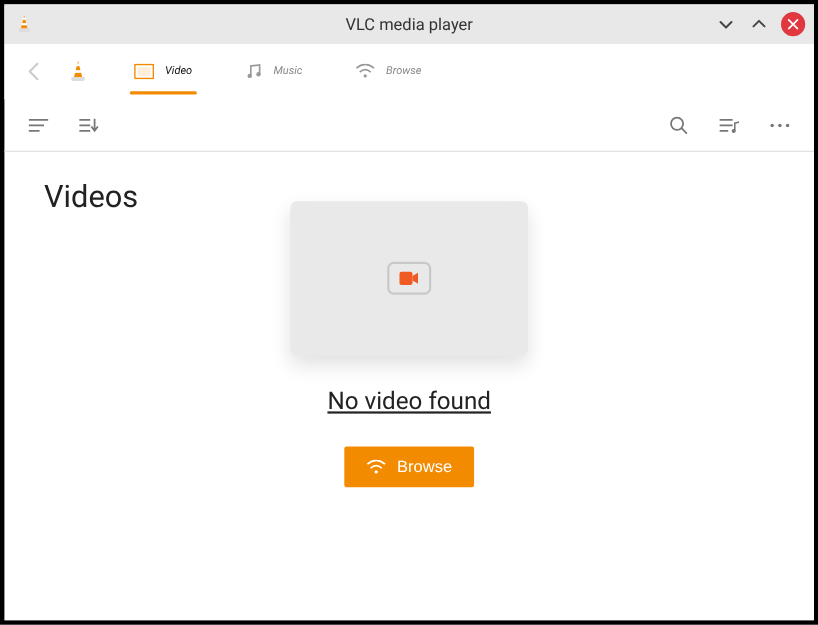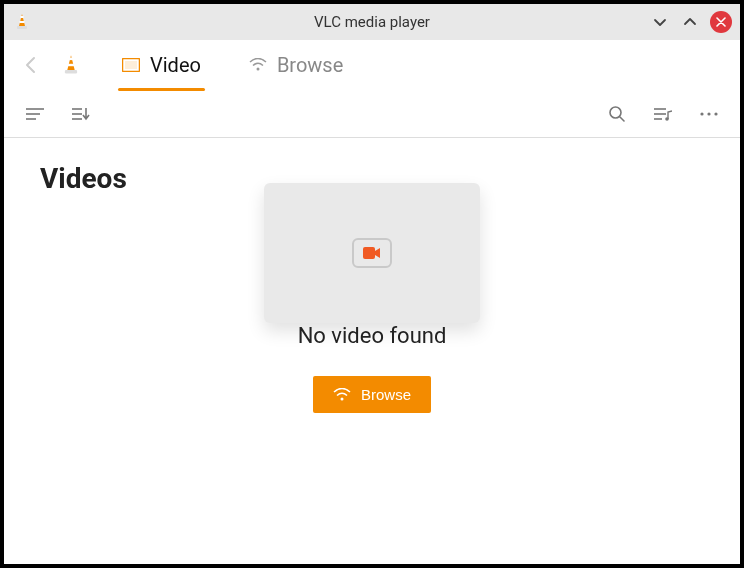--- a/index.html
+++ b/index.html
@@ -8,34 +8,34 @@
 .titlebar { height: 36px; background: #e8e8e8; display: flex; align-items: center; padding: 0 8px; position: relative; }
 .tb-icon { width: 20px; display: flex; align-items: center; justify-content: center; }
 .tb-title { position: absolute; left: 0; right: 0; text-align: center; font-size: 15px; color: #333; pointer-events: none; }
 .tb-controls { margin-left: auto; display: flex; align-items: center; gap: 10px; }
 .tb-chevron { width: 20px; height: 20px; display: flex; align-items: center; justify-content: center; cursor: pointer; color: #444; }
 .tb-close { width: 22px; height: 22px; border-radius: 50%; background: #e0383e; display: flex; align-items: center; justify-content: center; cursor: pointer; }
 .navbar { height: 50px; display: flex; align-items: center; padding: 0 18px; border-bottom: 1px solid #fff; background: #fff; }
 .nav-back { color: #bbb; margin-right: 18px; display: flex; align-items: center; }
 .nav-logo { margin-right: 40px; display: flex; align-items: center; }
 .nav-tabs { display: flex; gap: 48px; align-items: center; }
-.nav-tab { display: flex; align-items: center; gap: 10px; font-size: 20px; color: #888; cursor: pointer; padding: 12px 0; position: relative; }
+.nav-tab { display: flex; align-items: center; gap: 10px; font-size: 10px; color: #888; cursor: pointer; padding: 12px 0; position: relative; font-style: italic; }
 .nav-tab.active { color: #111; }
 .nav-tab.active .tab-icon { color: #f38b00; }
 .nav-tab.active::after { content: ""; position: absolute; left: -4px; right: -4px; bottom: -2px; height: 3px; background: #f38b00; border-radius: 2px; }
 .tab-icon { color: #999; display: flex; align-items: center; }
 .toolbar { height: 48px; border-bottom: 1px solid #ddd; display: flex; align-items: center; padding: 0 22px; gap: 28px; }
 .tool-icon { color: #777; cursor: pointer; display: flex; align-items: center; }
 .tool-spacer { flex: 1; }
 .content { flex: 1; padding: 24px 36px; display: flex; flex-direction: column; overflow: hidden; }
-.page-title { font-size: 28px; font-weight: 700; color: #222; }
+.page-title { font-size: 28px; font-weight: 400; color: #222; }
 .empty-area { flex: 1; display: flex; flex-direction: column; align-items: center; }
 .placeholder-card { margin-top: -12px; width: 216px; height: 140px; background: #e9e9e9; border-radius: 6px; box-shadow: 0 8px 18px rgba(0,0,0,0.12); display: flex; align-items: center; justify-content: center; }
 .ph-badge { width: 40px; height: 30px; border: 2px solid #c9c9c9; border-radius: 6px; display: flex; align-items: center; justify-content: center; }
-.empty-h { font-size: 22px; color: #222; }
+.empty-h { margin-top: 30px; font-size: 22px; color: #222; text-decoration: underline; }
 .empty-sub { margin-top: 8px; font-size: 20px; color: #222; text-align: center; }
 .browse-btn { margin-top: 28px; background: #f38b00; color: #fff; border: none; padding: 10px 20px; font-size: 15px; display: flex; align-items: center; gap: 10px; cursor: pointer; border-radius: 2px; }
 .browse-btn .wifi { display: flex; align-items: center; }
 svg { display: block; }
 </style>
 </head>
 <body>
 
 <div class="window">
 
@@ -84,20 +84,30 @@
     </span>
     <div class="nav-tabs">
       <div class="nav-tab active">
         <span class="tab-icon">
           <svg width="18" height="14" viewBox="0 0 18 14">
               <rect x="0.5" y="0.5" width="17" height="13" rx="1" stroke="currentColor" stroke-width="1.5" fill="none"></rect>
               <rect x="3" y="3" width="12" height="8" fill="currentColor" opacity="0.15"></rect>
             </svg>
         </span>
         <span>Video</span>
+      </div>
+      <div class="nav-tab">
+        <span class="tab-icon">
+          <svg width="16" height="16" viewBox="0 0 16 16">
+              <path d="M5 12 V3 L13 2 V10" stroke="currentColor" stroke-width="1.5" fill="none" stroke-linecap="round"></path>
+              <circle cx="4" cy="12" r="2" fill="currentColor"></circle>
+              <circle cx="12" cy="10.5" r="2" fill="currentColor"></circle>
+            </svg>
+        </span>
+        <span>Music</span>
       </div>
       <div class="nav-tab">
         <span class="tab-icon">
           <svg width="18" height="14" viewBox="0 0 18 14">
               <path d="M1 4 Q9 -3 17 4" stroke="currentColor" stroke-width="1.5" fill="none"></path>
               <path d="M4 7.5 Q9 3 14 7.5" stroke="currentColor" stroke-width="1.5" fill="none"></path>
               <circle cx="9" cy="11" r="1.5" fill="currentColor"></circle>
             </svg>
         </span>
         <span>Browse</span>

